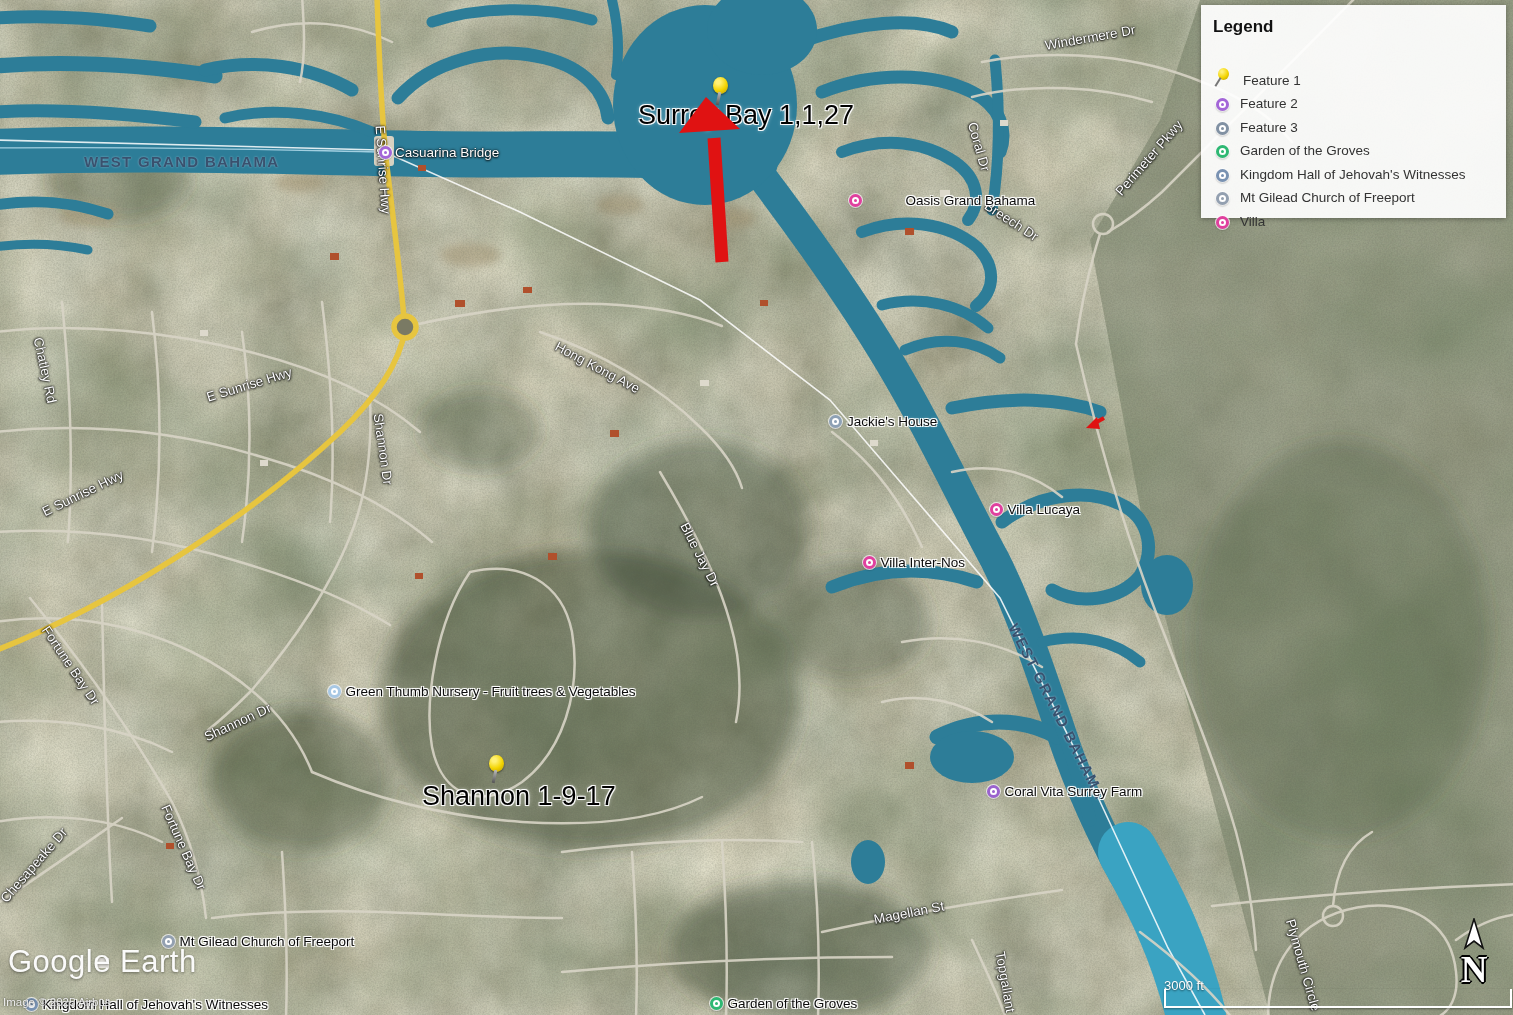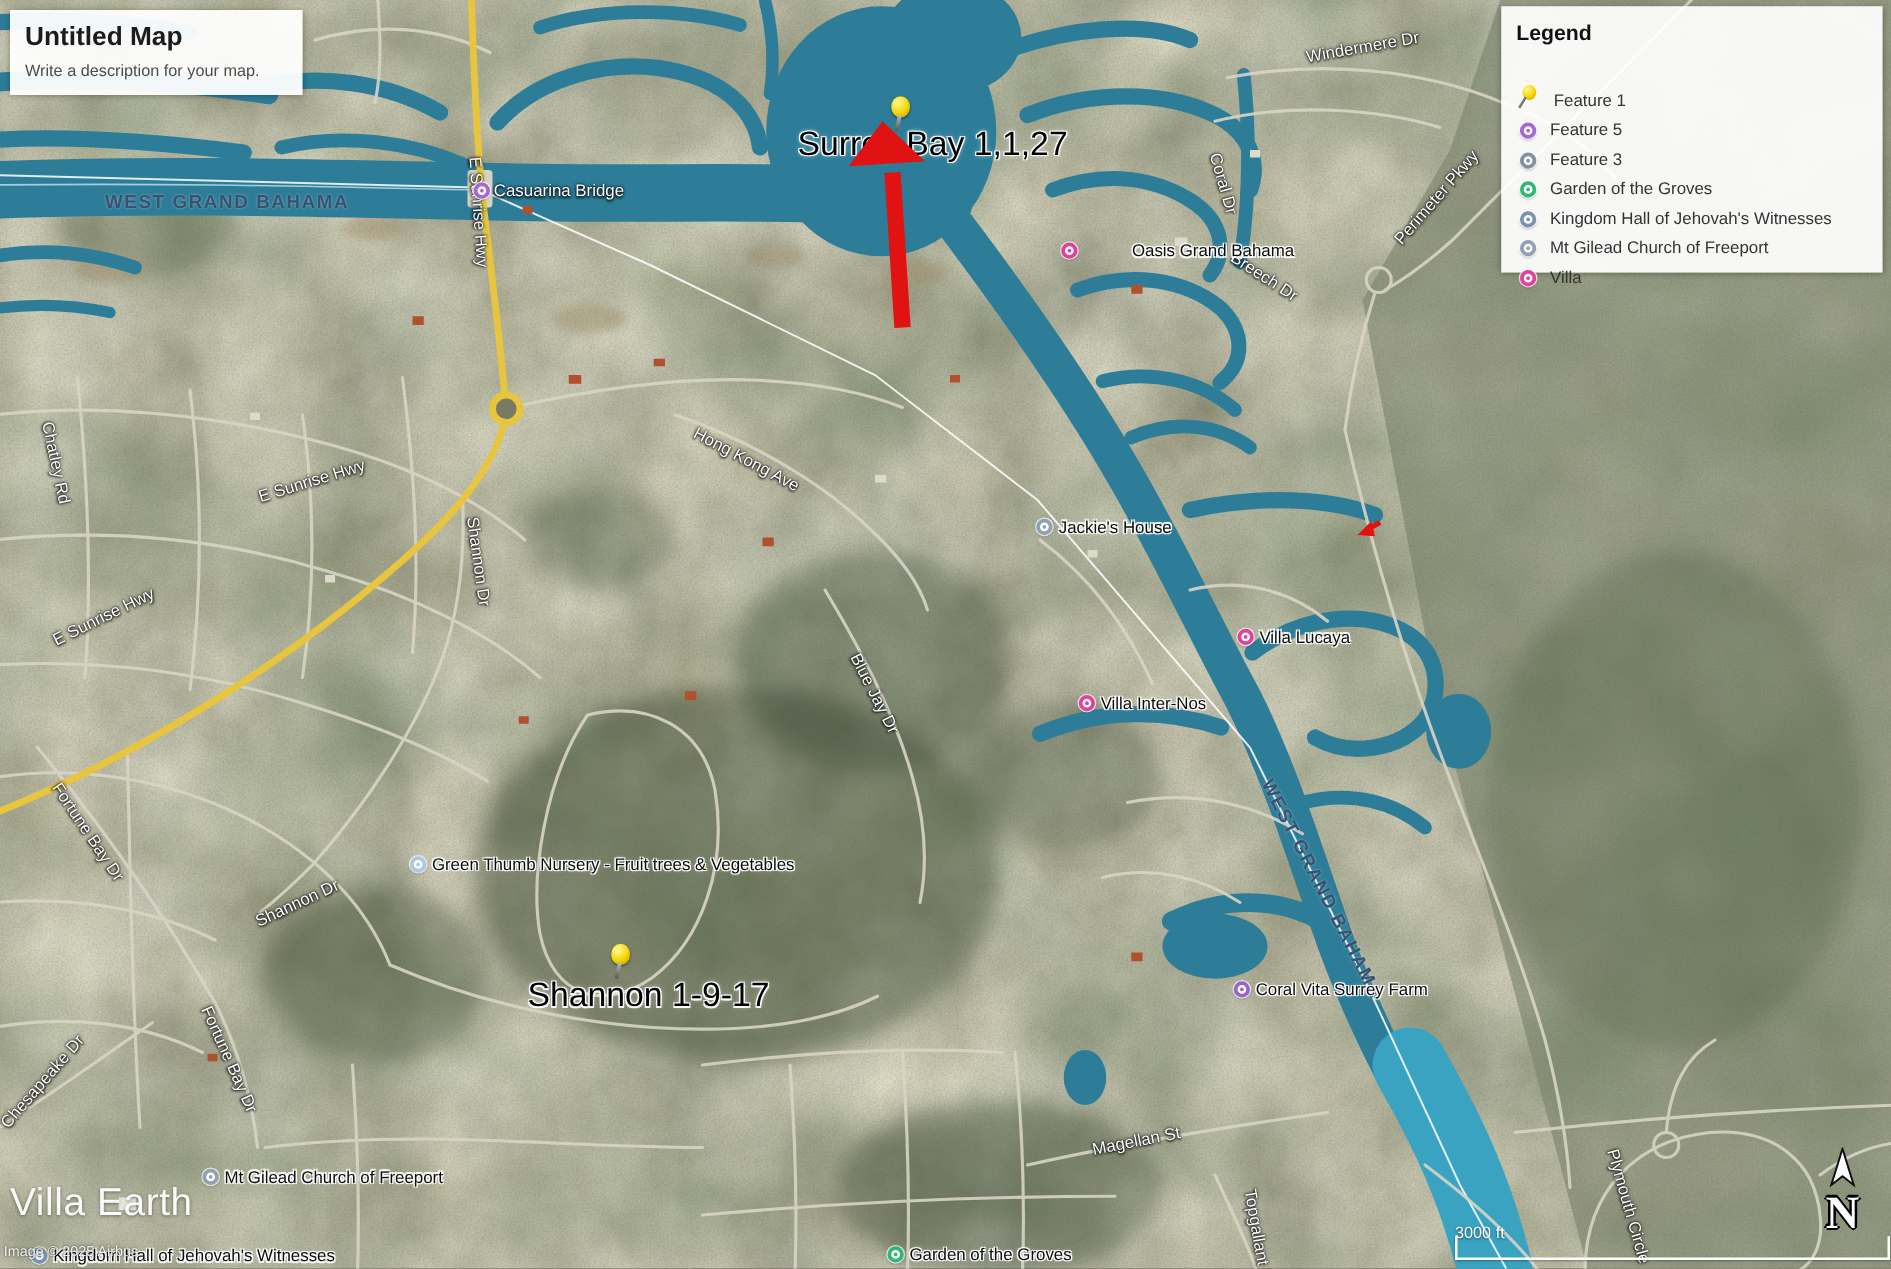--- a/index.html
+++ b/index.html
@@ -347,35 +347,31 @@
     <g>
       <line x1="722" y1="262" x2="714" y2="138" stroke="#e01212" stroke-width="13"></line>
       <polygon points="679,133 740,129 706,97" fill="#e01212"></polygon>
     </g>
     <g>
       <line x1="1104" y1="418" x2="1093" y2="424" stroke="#e01212" stroke-width="4"></line>
       <polygon points="1086,428 1097,417 1100,429" fill="#e01212"></polygon>
     </g>
   </svg>
 
-  <div id="title-panel">
-    <div class="t">Untitled Map</div>
-    <div class="s">Write a description for your map.</div>
-  </div>
 
   <div id="legend">
     <div class="t">Legend</div>
     <div id="legend-items">
         <div class="legend-row">
           <span class="legend-pin"></span>
           <span class="lbl">Feature 1</span>
         </div>
         <div class="legend-row">
           <span class="map-marker" style="color: rgb(164, 102, 216);"></span>
-          <span class="lbl">Feature 5</span>
+          <span class="lbl">Feature 2</span>
         </div>
         <div class="legend-row">
           <span class="map-marker" style="color: rgb(129, 145, 163);"></span>
           <span class="lbl">Feature 3</span>
         </div>
         <div class="legend-row">
           <span class="map-marker" style="color: rgb(46, 184, 115);"></span>
           <span class="lbl">Garden of the Groves</span>
         </div>
         <div class="legend-row">
@@ -386,21 +382,21 @@
           <span class="map-marker" style="color: rgb(147, 160, 176);"></span>
           <span class="lbl">Mt Gilead Church of Freeport</span>
         </div>
         <div class="legend-row">
           <span class="map-marker" style="color: rgb(224, 64, 158);"></span>
           <span class="lbl">Villa</span>
         </div>
       </div>
   </div>
 
-  <div id="logo">Villa Earth</div>
+  <div id="logo">Google Earth</div>
   <div id="copyright">Image © 2025 Airbus</div>
 
   <div id="scalebar">
     <div class="scale-text">3000 ft</div>
     <div class="scale-line"></div>
   </div>
 
   <div id="compass">
     <svg width="24" height="32" viewBox="0 0 24 32">
       <polygon points="12,1 21,30 12,23 3,30" fill="#ffffff" stroke="#111" stroke-width="1.6"></polygon>

